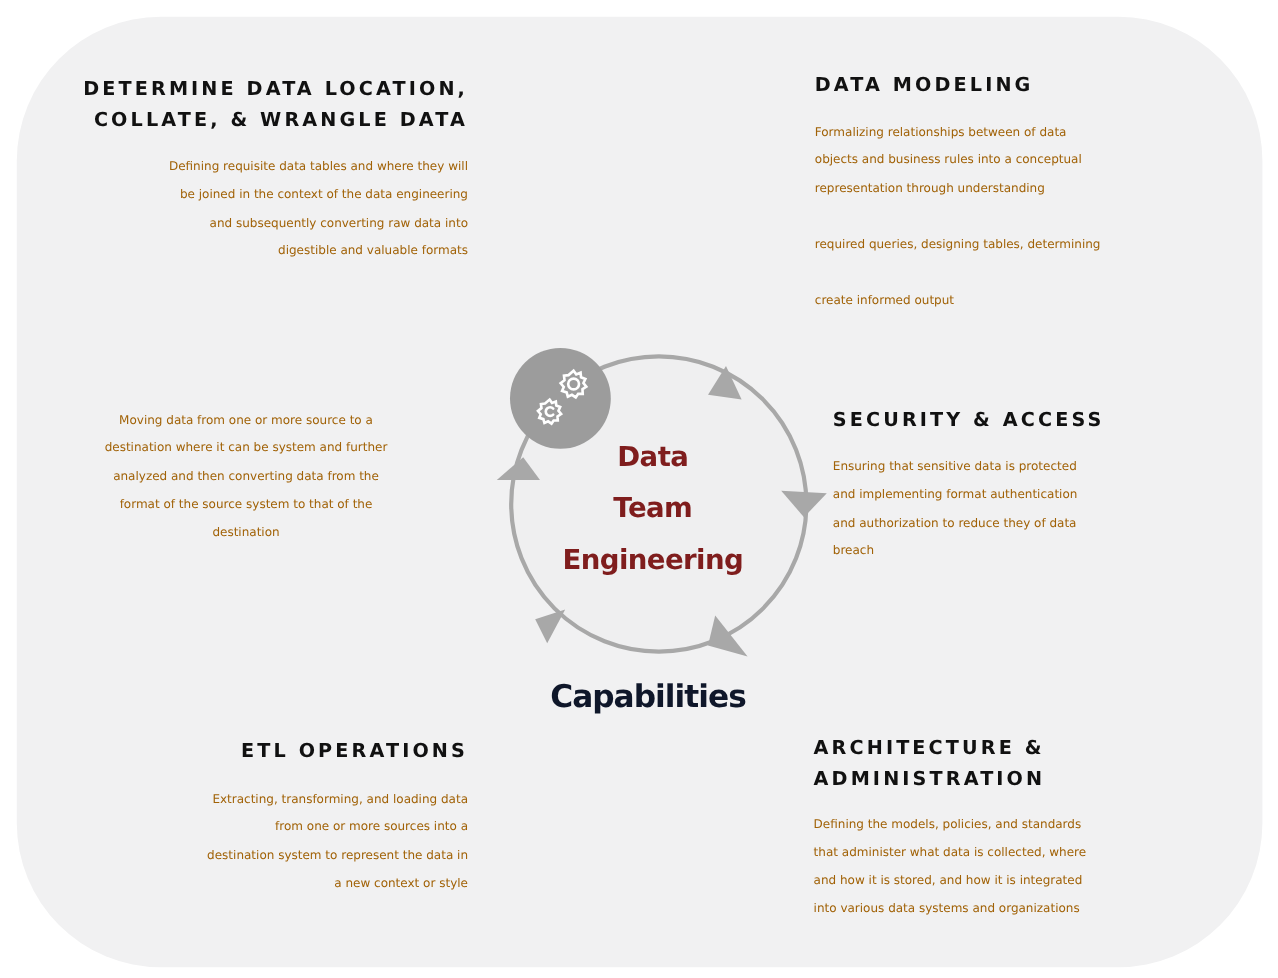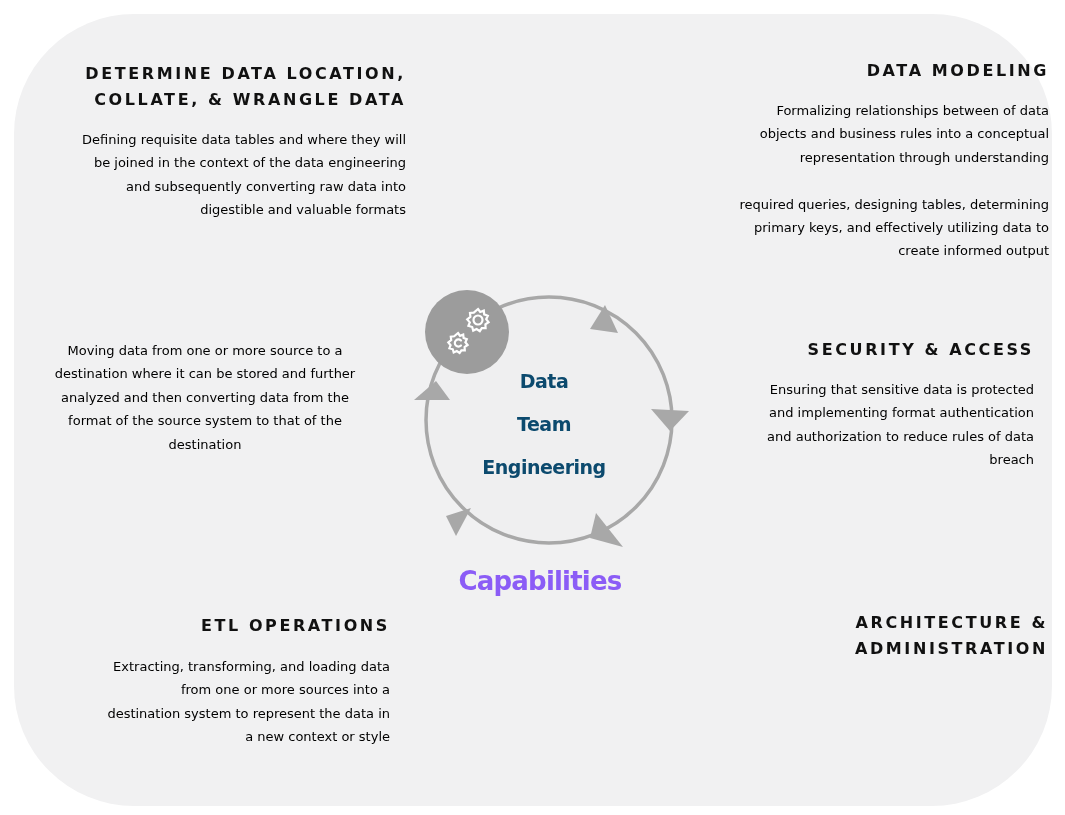--- a/index.html
+++ b/index.html
@@ -1,33 +1,33 @@
 <!DOCTYPE html>
 <html><head>
 <meta charset="utf-8">
 <style>
   html, body { margin: 0; padding: 0; background: #ffffff; }
   body { width: 1065px; height: 815px; position: relative; overflow: hidden; font-family: "Liberation Sans", "DejaVu Sans", sans-serif; }
   .panel { position: absolute; left: 14px; top: 14px; width: 1038px; height: 792px; background: #f1f1f2; border-radius: 120px; }
   .block { position: absolute; }
   .block.right-align { text-align: right; }
-  .block.left-align { text-align: right; }
+  .block.left-align { text-align: left; }
   .heading { font-family: "DejaVu Sans", sans-serif; font-weight: bold; font-size: 16px; letter-spacing: 2.6px; color: #111111; line-height: 26px; margin: 0; }
-  .desc { font-family: "DejaVu Sans", sans-serif; font-size: 13px; color: #000000; line-height: 23.4px; margin: 10px 0 0 0; }
+  .desc { font-family: "DejaVu Sans", sans-serif; font-size: 10px; color: #a16207; line-height: 23.4px; margin: 10px 0 0 0; }
   .cycle { position: absolute; left: 400px; top: 280px; width: 300px; height: 290px; }
-  .center-title { position: absolute; left: 444px; top: 360px; width: 200px; text-align: center; font-family: "DejaVu Sans", sans-serif; font-weight: bold; font-size: 19px; line-height: 43px; color: #0c4a6e; letter-spacing: -0.5px; }
+  .center-title { position: absolute; left: 444px; top: 360px; width: 200px; text-align: center; font-family: "DejaVu Sans", sans-serif; font-weight: bold; font-size: 23px; line-height: 43px; color: #7f1d1d; letter-spacing: -0.5px; }
   .center-title span { display: block; }
-  .capabilities { position: absolute; left: 440px; top: 566px; width: 200px; text-align: center; font-family: "DejaVu Sans", sans-serif; font-weight: bold; font-size: 26px; color: #8b5cf6; letter-spacing: -0.8px; }
+  .capabilities { position: absolute; left: 440px; top: 566px; width: 200px; text-align: center; font-family: "DejaVu Sans", sans-serif; font-weight: bold; font-size: 26px; color: #0f172a; letter-spacing: -0.8px; }
 </style>
 </head>
 <body>
 
 <div class="panel"></div>
 
-<div class="block right-align" style="left:36px; top:61px; width:370px;text-align:right;">
+<div class="block right-align" style="left:20px; top:61px; width:370px;text-align:right;">
   <p class="heading">
     <span>DETERMINE DATA LOCATION,</span><br>
     <span>COLLATE, &amp; WRANGLE DATA</span>
   </p>
   <p class="desc" style="margin-top:15px;">
     <span>Defining requisite data tables and where they will</span><br>
     <span>be joined in the context of the data engineering</span><br>
     <span>and subsequently converting raw data into</span><br>
     <span>digestible and valuable formats</span>
   </p>
@@ -36,63 +36,69 @@
 <div class="block left-align" style="left:679px; top:58px; width:370px;">
   <p class="heading">
     <span>DATA MODELING</span>
   </p>
   <p class="desc" style="margin-top:15px;">
     <span>Formalizing relationships between of data</span><br>
     <span>objects and business rules into a conceptual</span><br>
     <span>representation through understanding</span><br>
     <br>
     <span>required queries, designing tables, determining</span><br>
-    <span>primary keys, and effectively utilizing data to</span><br>
+    <br>
     <span>create informed output</span>
   </p>
 </div>
 
 <div class="block right-align" style="left:20px; top:325px; width:370px;">
   <p class="desc" style="margin-top:14px;text-align:center;">
     <span>Moving data from one or more source to a</span><br>
-    <span>destination where it can be stored and further</span><br>
+    <span>destination where it can be system and further</span><br>
     <span>analyzed and then converting data from the</span><br>
     <span>format of the source system to that of the</span><br>
     <span>destination</span>
   </p>
 </div>
 
 <div class="block left-align" style="left:694px; top:337px; width:340px;">
   <p class="heading">
     <span>SECURITY &amp; ACCESS</span>
   </p>
   <p class="desc" style="margin-top:15px;">
     <span>Ensuring that sensitive data is protected</span><br>
     <span>and implementing format authentication</span><br>
-    <span>and authorization to reduce rules of data</span><br>
+    <span>and authorization to reduce they of data</span><br>
     <span>breach</span>
   </p>
 </div>
 
 <div class="block right-align" style="left:20px; top:613px; width:370px;">
   <p class="heading">
     <span>ETL OPERATIONS</span>
   </p>
   <p class="desc" style="margin-top:16px;">
     <span>Extracting, transforming, and loading data</span><br>
     <span>from one or more sources into a</span><br>
     <span>destination system to represent the data in</span><br>
     <span>a new context or style</span>
   </p>
 </div>
 
 <div class="block left-align" style="left:678px; top:610px; width:370px;">
   <p class="heading">
     <span>ARCHITECTURE &amp;</span><br>
     <span>ADMINISTRATION</span>
+  </p>
+  <p class="desc" style="margin-top:14px;">
+    <span>Defining the models, policies, and standards</span><br>
+    <span>that administer what data is collected, where</span><br>
+    <span>and how it is stored, and how it is integrated</span><br>
+    <span>into various data systems and organizations</span>
   </p>
 </div>
 
 <svg class="cycle" viewBox="400 280 300 290" width="300" height="290">
 
   <circle cx="549" cy="420" r="123" fill="#efeff0" stroke="#a8a8a8" stroke-width="3.5"></circle>
 
   <g fill="#a8a8a8">
 
     <polygon points="605,305 618,333 590,329"></polygon>

